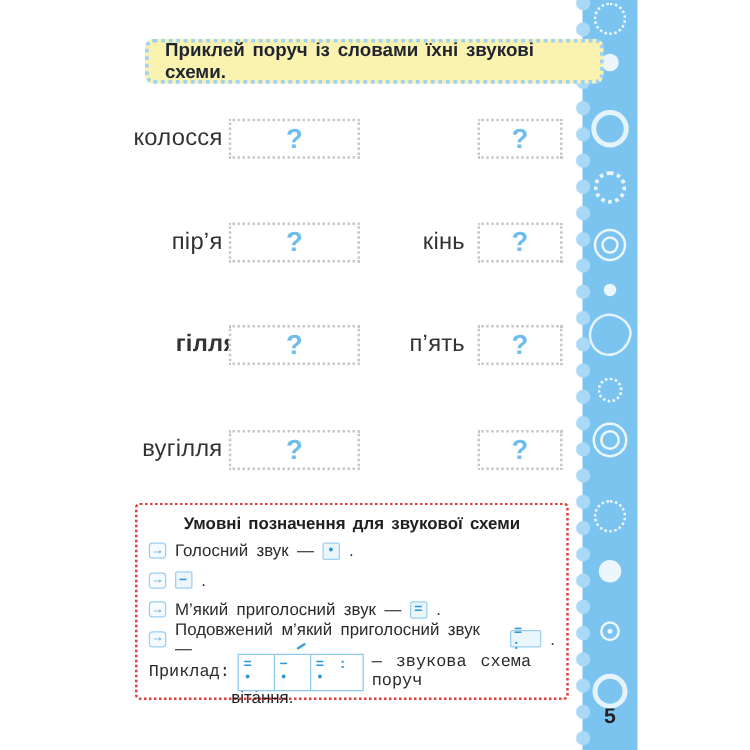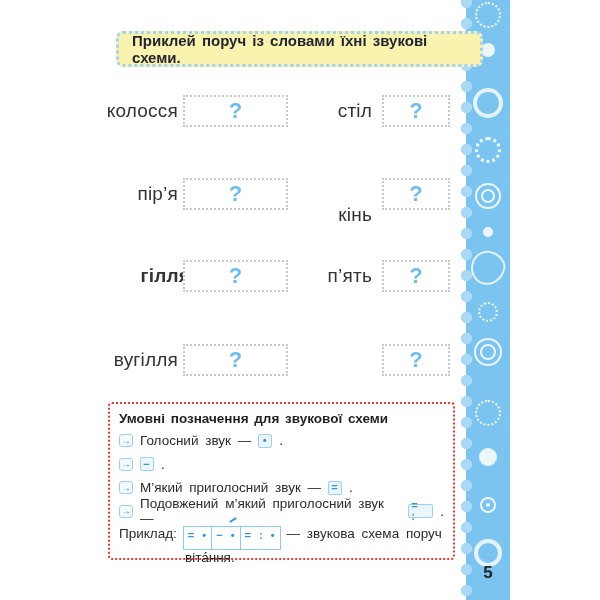--- a/index.html
+++ b/index.html
@@ -32,29 +32,29 @@
   
   .word-cell { position:absolute; font-size:19px; color:#333; text-align:right; line-height:32px; letter-spacing:.2px; }
   .answer-box { position:absolute; height:32px; background:#fff; border:2px dotted #c8c8c8;
     display:flex; align-items:center; justify-content:center;
     color:#6FBDEC; font-weight:bold; font-size:22px; cursor:pointer; }
 
   
   .legend { position:absolute; left:108px; top:402px; width:347px; height:158px;
     border:2px dotted #E23B3B; border-radius:4px; background:#fff;
     padding:7px 9px 6px 9px; font-size:13.5px; color:#2b2b2b; }
-  .legend-title { text-align:left; font-weight:bold; word-spacing:2px; margin-bottom:3px; color:#1f1f1f; }
+  .legend-title { text-align:center; font-weight:bold; word-spacing:2px; margin-bottom:3px; color:#1f1f1f; }
   .legend-item { display:flex; align-items:center; gap:7px; height:23.5px; word-spacing:3px; }
   .arrow-icon { width:14px; height:13px; flex-shrink:0; border:1.5px solid #9CCFF0; border-radius:3px;
     display:inline-flex; align-items:center; justify-content:center;
     color:#2F96D8; font-size:10px; font-weight:bold; line-height:1; background:#F4FAFE; }
   .sym-box { display:inline-flex; align-items:center; justify-content:center;
     min-width:14px; height:14px; padding:0 2px; border:1px solid #9CCFF0; border-radius:2px;
     background:#EAF5FC; color:#2F96D8; font-weight:bold; font-size:11px; line-height:1; letter-spacing:1px; }
-  .legend-example { display:flex; gap:6px; height:24px; margin-top:3px; word-spacing:3px; }
+  .legend-example { display:flex; align-items:center; gap:6px; height:24px; margin-top:3px; word-spacing:3px;font-family:Liberation Mono, monospace; }
   .scheme-box { display:inline-flex; border:1.5px solid #8CC8EF; background:#fff;
     color:#2F96D8; font-weight:bold; font-size:11px; line-height:1; position:relative; }
   .scheme-cell { padding:3px 4px; letter-spacing:1px; position:relative; }
   .scheme-cell + .scheme-cell { border-left:1.5px solid #8CC8EF; }
   .stress-mark { position:absolute; top:-8px; right:3px; width:8px; height:2px;
     background:#3E9BD6; transform:rotate(-32deg); border-radius:1px; }
   .example-word { font-weight:normal; margin-left:66px; height:20px; color:#1f1f1f; }
 </style>
 </head>
 <body>
@@ -62,30 +62,29 @@
 <div class="page">
 
   <div class="header">
     <span>Приклей поруч із словами їхні звукові схеми.</span>
   </div>
 
   <div class="word-cell" style="left:98px;top:95px;width:80px;">колосся</div>
   <div class="answer-box" style="left:183px;top:95px;width:105px;">
       <span>?</span>
     </div>
-  <div class="word-cell" style="left:296px;top:95px;width:76px;">стіл</div>
   <div class="answer-box" style="left:382px;top:95px;width:68px;">
       <span>?</span>
     </div>
 
   <div class="word-cell" style="left:98px;top:178px;width:80px;">пір’я</div>
   <div class="answer-box" style="left:183px;top:178px;width:105px;">
       <span>?</span>
     </div>
-  <div class="word-cell" style="left:296px;top:178px;width:76px;margin-top:21px;">кінь</div>
+  <div class="word-cell" style="left:296px;top:178px;width:76px;">кінь</div>
   <div class="answer-box" style="left:382px;top:178px;width:68px;">
       <span>?</span>
     </div>
 
   <div class="word-cell" style="left:110px;top:260px;width:80px;font-weight:bold;">гілля</div>
   <div class="answer-box" style="left:183px;top:260px;width:105px;">
       <span>?</span>
     </div>
   <div class="word-cell" style="left:296px;top:260px;width:76px;">п’ять</div>
   <div class="answer-box" style="left:382px;top:260px;width:68px;">

